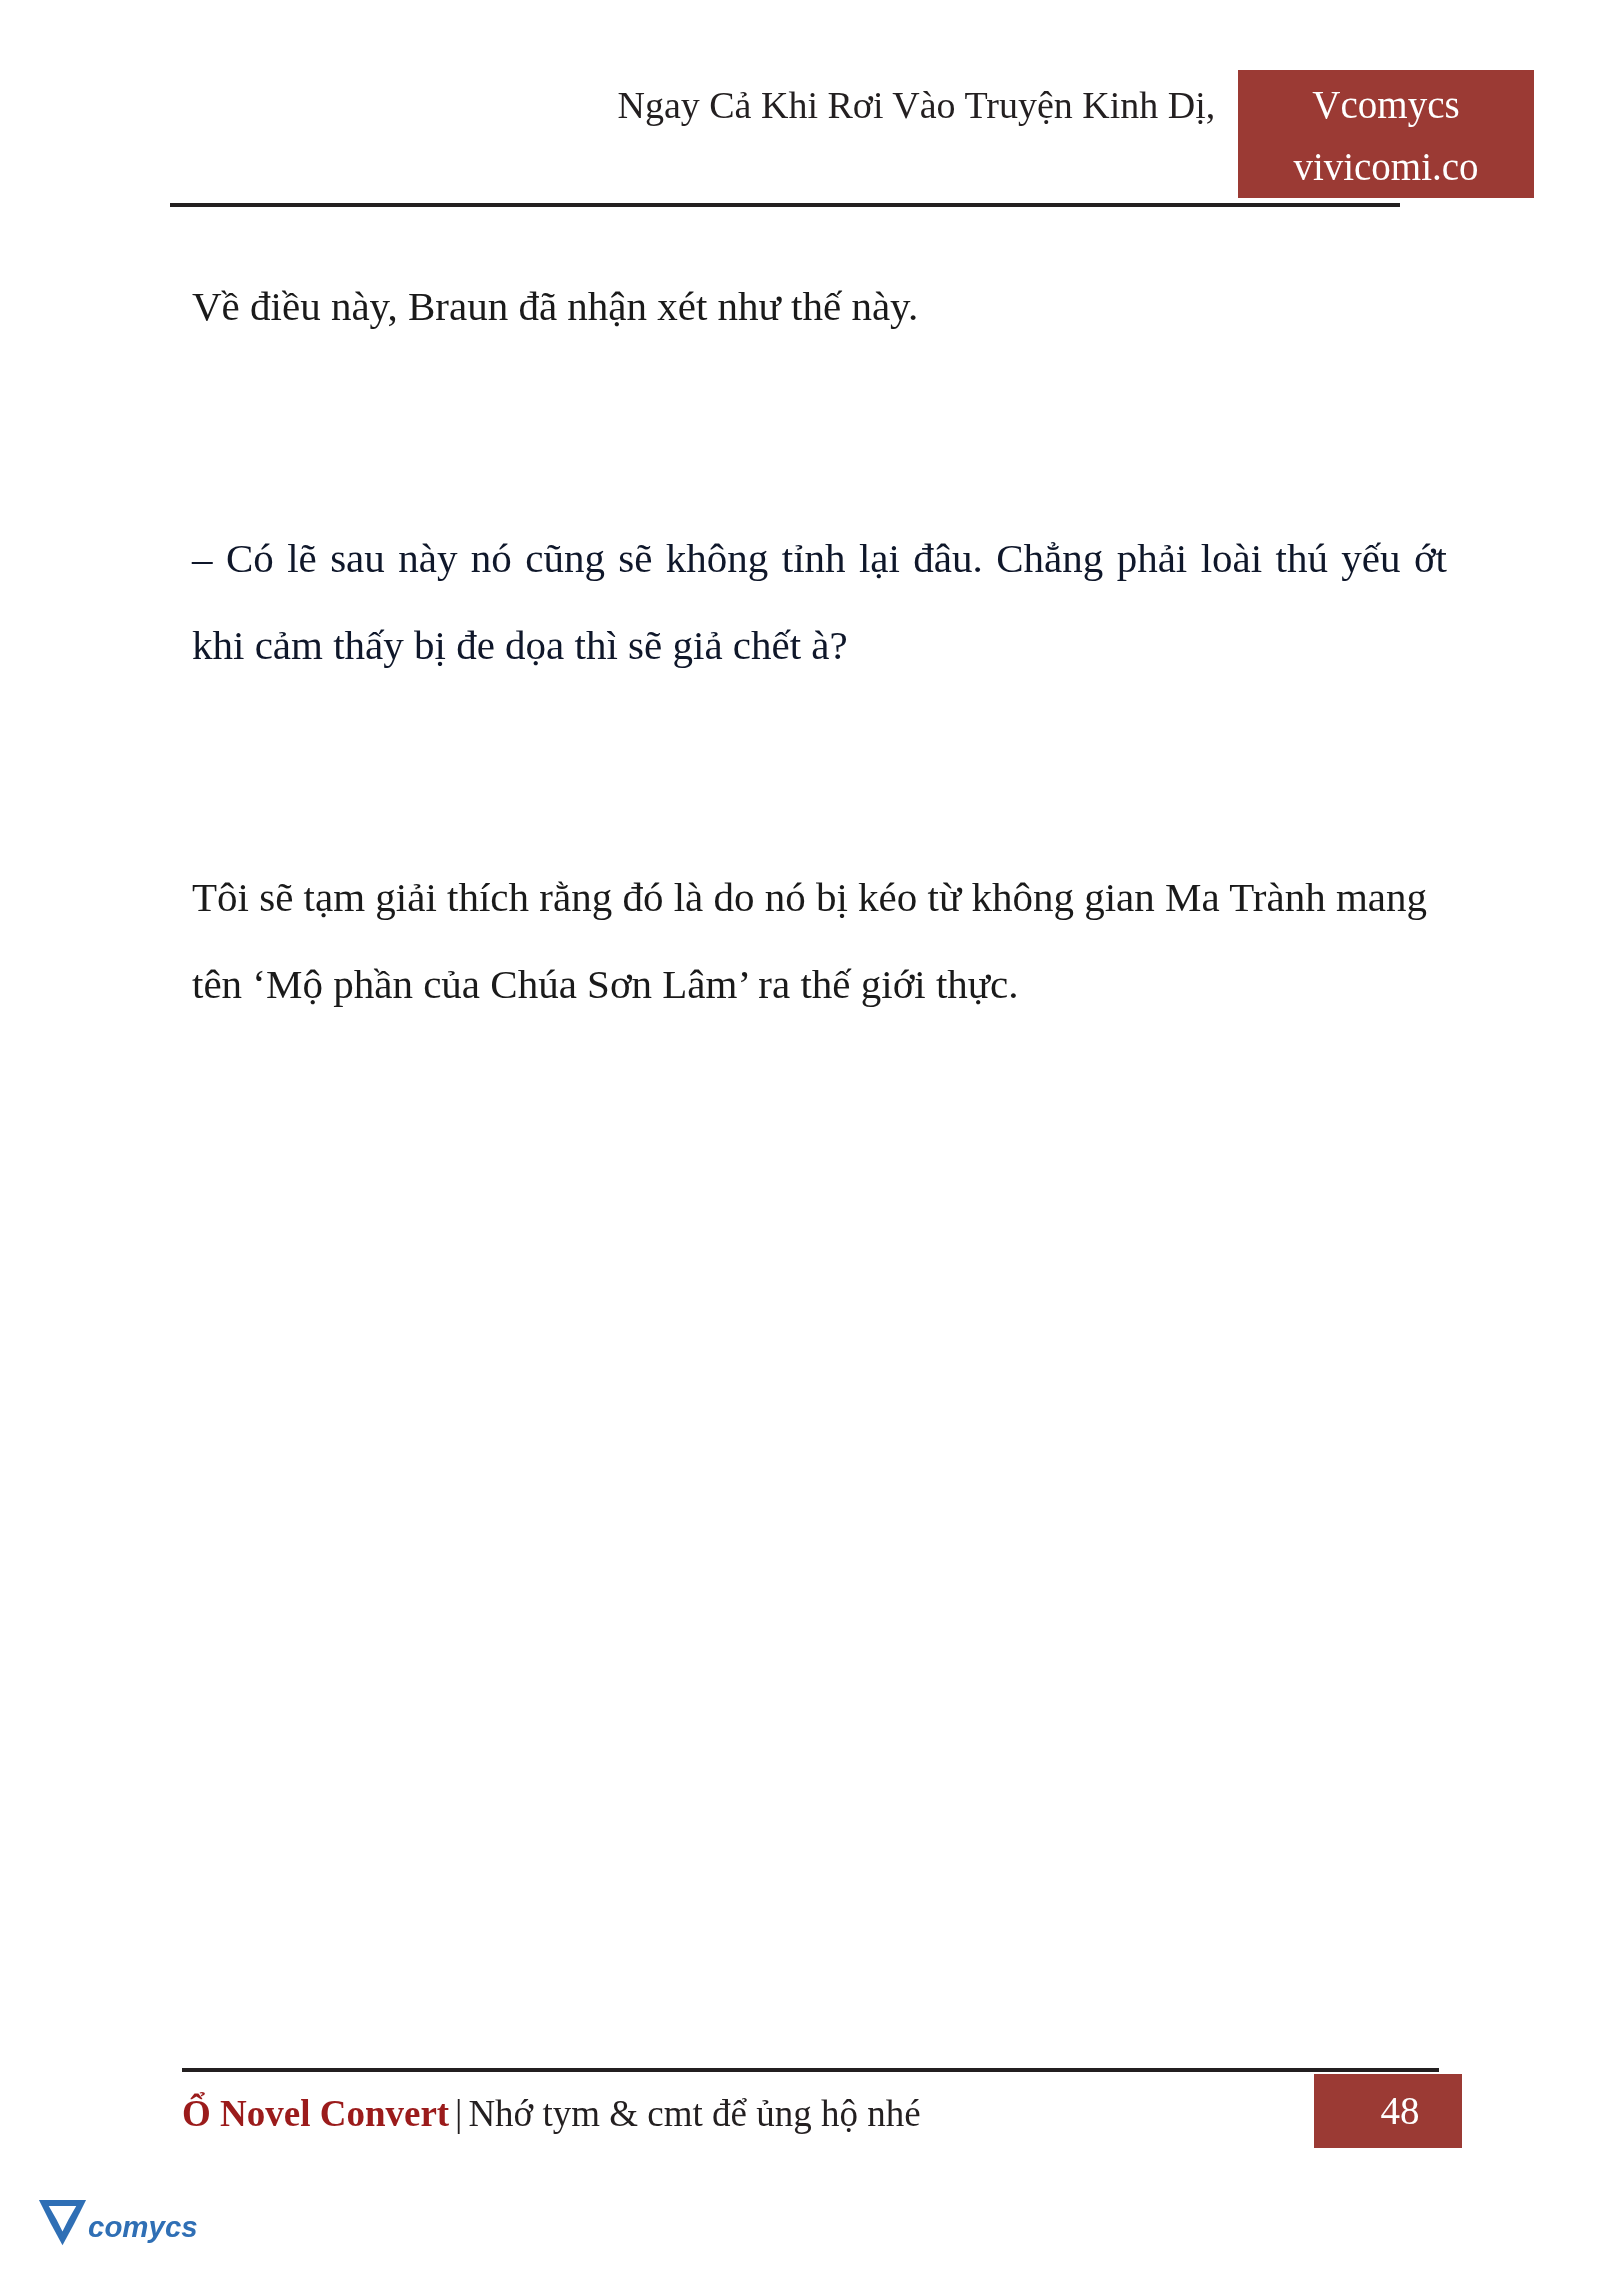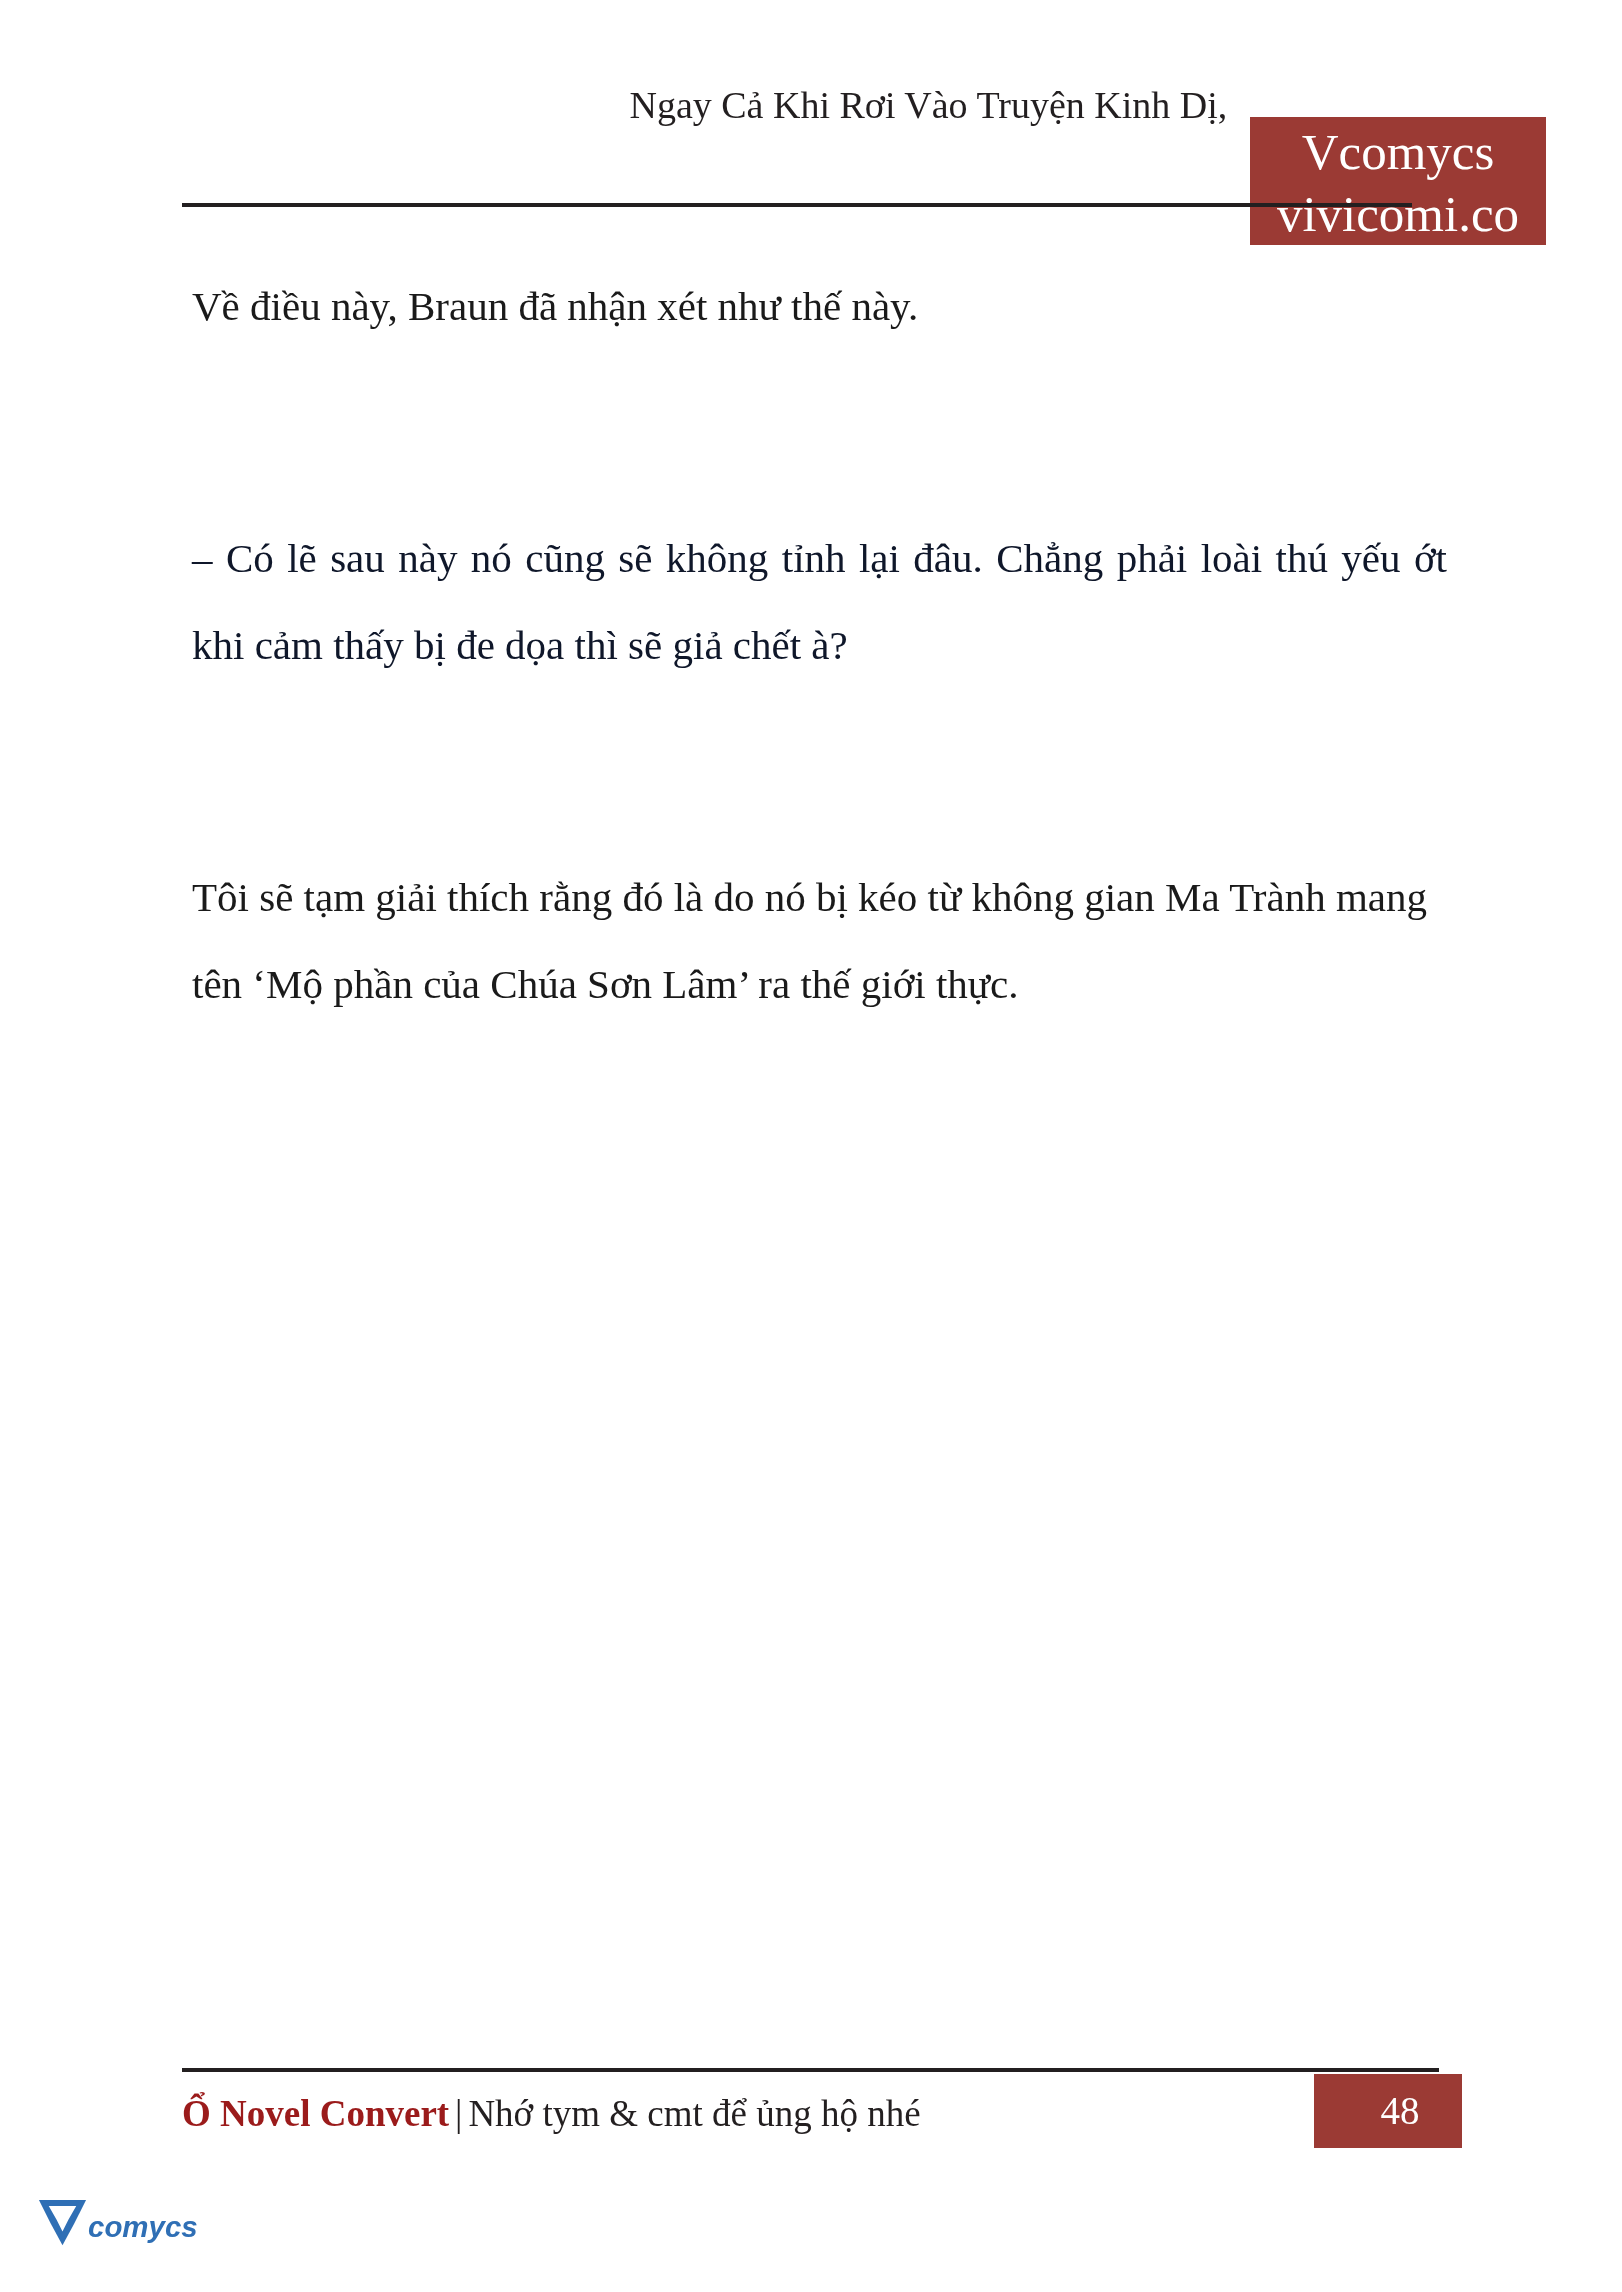--- a/index.html
+++ b/index.html
@@ -11,21 +11,21 @@
     width: 1622px;
     height: 2293px;
     position: relative;
     font-family: "Liberation Serif", serif;
     overflow: hidden;
   }
 
   
   .header {
     position: absolute;
-    left: 182px;
+    left: 170px;
     top: 76px;
     width: 1245px;
     height: 137px;
     text-decoration: underline;
   }
   .header-title {
     position: absolute;
     left: 0;
     top: 0;
     width: 1059px;
@@ -44,25 +44,24 @@
   .brand-box {
     position: absolute;
     left: 1068px;
     top: -5.9px;
     width: 296px;
     height: 128px;
     background: #9b3a34;
     color: #ffffff;
     text-align: center;
     font-family: "Liberation Serif", serif;
-    font-size: 51px;
+    font-size: 39px;
     line-height: 62px;
     padding-top: 3.9px;
     box-sizing: border-box;
-    margin-top: 47px;
   }
   .brand-box .b1, .brand-box .b2 { display: block; }
   .header-rule {
     position: absolute;
     left: 0;
     top: 127px;
     width: 1230px;
     height: 3.9px;
     background: #231f20;
   }

